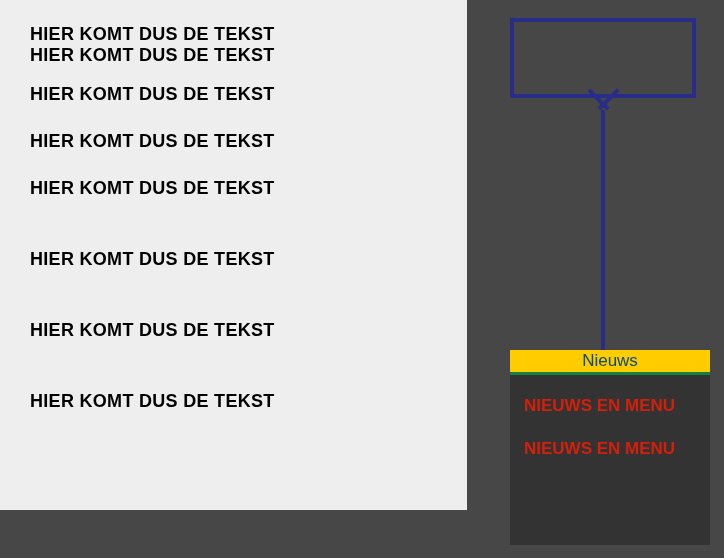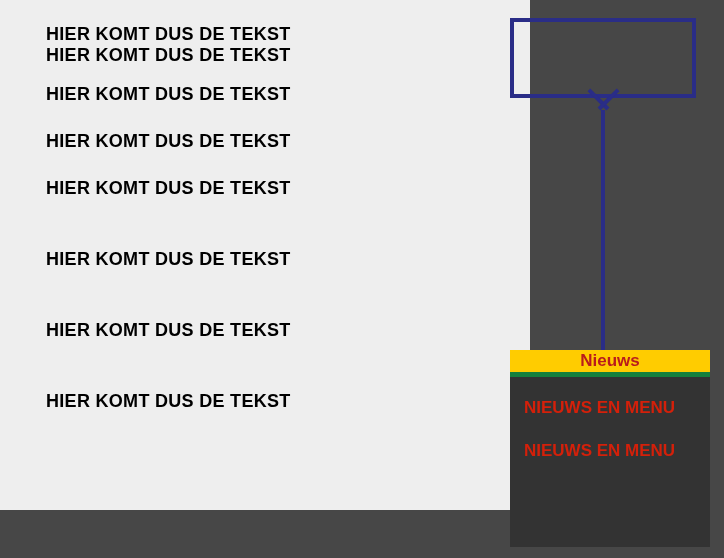--- a/index.html
+++ b/index.html
@@ -12,24 +12,24 @@
       width: 724px;
       height: 558px;
       overflow: hidden;
       position: relative;
       font-family: Arial, Helvetica, sans-serif;
     }
     .content-panel {
       position: absolute;
       left: 0;
       top: 0;
-      width: 530px;
+      width: 467px;
       height: 510px;
       background: #eeeeee;
-      padding-left: 46px;
+      padding-left: 30px;
       padding-top: 24px;
     }
     .text-line {
       font-size: 18px;
       font-weight: 700;
       color: #000000;
       letter-spacing: 0.3px;
     }
     .spacer-small {
       height: 18px;
@@ -78,26 +78,25 @@
       transform-origin: left center;
     }
     .sidebar {
       position: absolute;
       left: 510px;
       top: 350px;
       width: 200px;
     }
     .sidebar-header {
       background: #ffcc00;
-      border-bottom: 5px solid #15803d;
+      border-bottom: 3px solid #15803d;
       text-align: center;
       font-size: 17px;
-      color: #b91c1c;
+      color: #0c4a6e;
       padding: 1px 0;
-      font-weight: bold;
     }
     .sidebar-body {
       background: #333333;
       padding: 20px 14px 36px 14px;
       min-height: 170px;
     }
     .sidebar-item {
       color: #d4200a;
       font-size: 17px;
       font-weight: 700;

